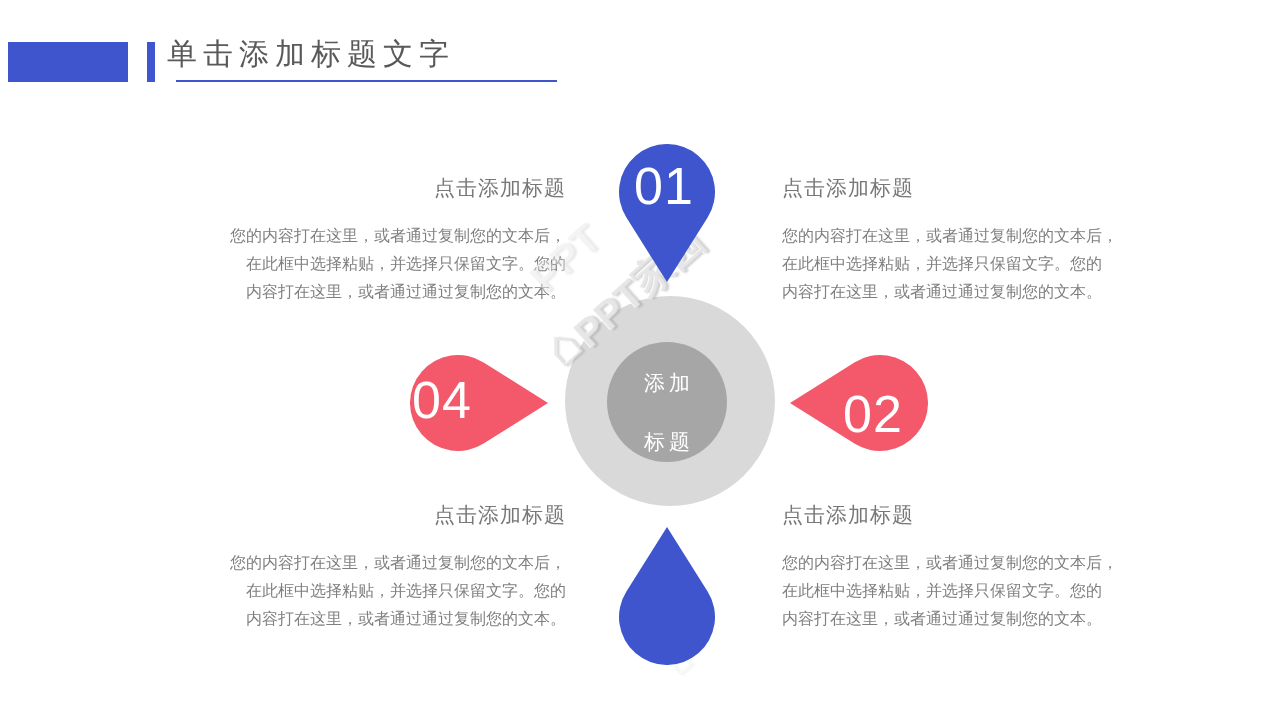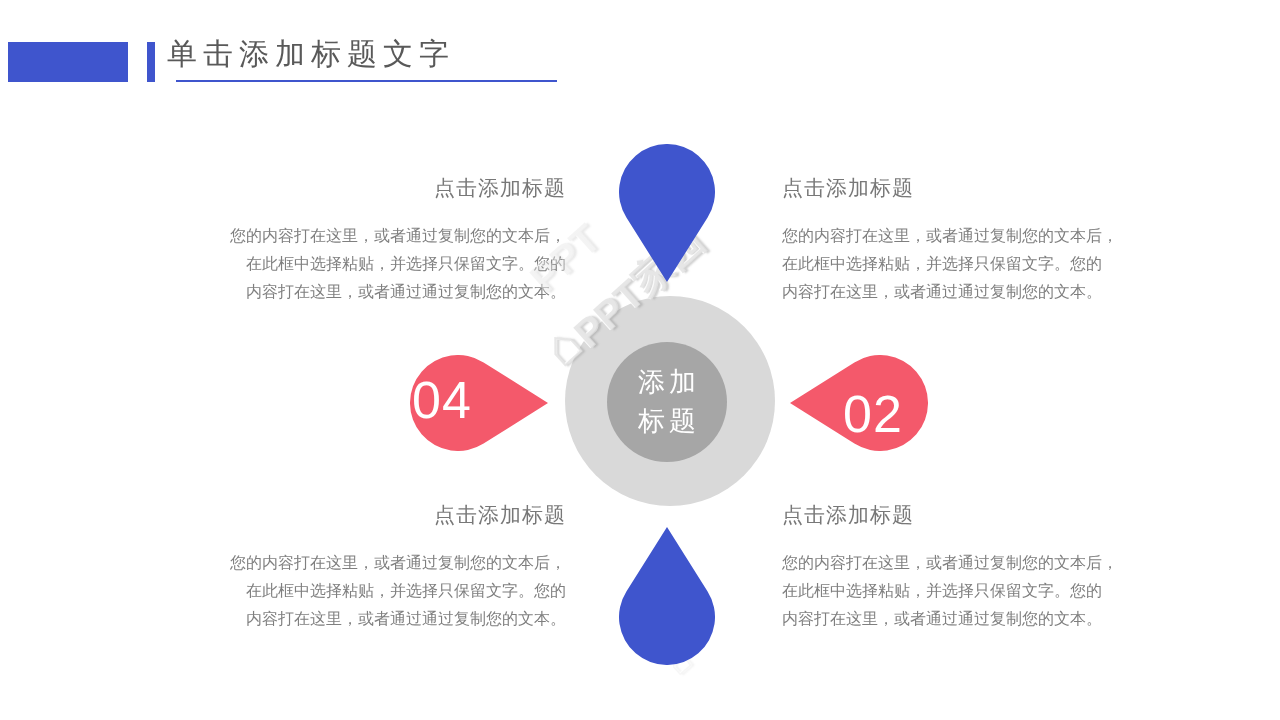--- a/index.html
+++ b/index.html
@@ -14,21 +14,21 @@
     position:absolute;left:167px;top:32px;width:400px;height:44px;line-height:44px;
     text-align:left;font-size:30px;letter-spacing:6px;color:var(--title-text);font-weight:500;
   }
   .title-underline{position:absolute;left:176px;top:80px;width:381px;height:2px;background:var(--accent-blue);}
 
   
   .circle-outer{position:absolute;left:565px;top:296px;width:210px;height:210px;border-radius:50%;
     background:var(--circle-outer);z-index:1;}
   .circle-inner{position:absolute;left:607px;top:342px;width:120px;height:120px;border-radius:50%;
     background:var(--circle-inner);z-index:2;display:flex;flex-direction:column;align-items:center;justify-content:center;}
-  .circle-inner .cline{font-size:27px;line-height:39px;letter-spacing:4px;color:#ffffff;text-indent:4px;}
+  .circle-inner .cline{font-size:21px;line-height:39px;letter-spacing:4px;color:#ffffff;text-indent:4px;margin-top:20px;}
 
   
   .wm{position:absolute;z-index:3;color:rgba(225,225,225,0.8);
     text-shadow:-1px -1px 0 rgba(255,255,255,0.85),2px 2px 2px rgba(150,150,150,0.45);
     font-size:40px;font-weight:bold;white-space:nowrap;pointer-events:none;}
   .wm-main{left:552px;top:330px;width:220px;transform:rotate(-42deg);transform-origin:0 50%;}
   .wm-main .wm-icon{display:inline-block;font-size:52px;transform:translateY(-4px);margin:0 2px;}
   .wm-echo{left:560px;top:330px;transform:rotate(-42deg) translate(28px,-66px);transform-origin:0 50%;opacity:0.45;}
   .wm-small{left:668px;top:642px;font-size:34px;transform:rotate(-42deg);opacity:0.35;}
 
@@ -74,20 +74,21 @@
     <div class="cline">标题</div>
   </div>
 
   <div class="wm wm-main"><span class="wm-icon">⌂</span><span>PPT</span><span>家园</span></div>
   <div class="wm wm-echo"><span>PPT</span></div>
   <div class="wm wm-small">⌂</div>
 
   <svg class="pin pin-01 pin-blue" width="96" height="138" viewBox="-48 -48 96 138">
     <path d="M 0 90 L -40.6 25.6 A 48 48 0 1 1 40.6 25.6 Z"></path>
   </svg>
+  <div class="pin-num num-01">01</div>
 
   <svg class="pin pin-02 pin-red" width="96" height="138" viewBox="-48 -48 96 138">
     <path d="M 0 90 L -40.6 25.6 A 48 48 0 1 1 40.6 25.6 Z"></path>
   </svg>
   <div class="pin-num num-02">02</div>
 
   <svg class="pin pin-03 pin-blue" width="96" height="138" viewBox="-48 -48 96 138">
     <path d="M 0 90 L -40.6 25.6 A 48 48 0 1 1 40.6 25.6 Z"></path>
   </svg>
 

